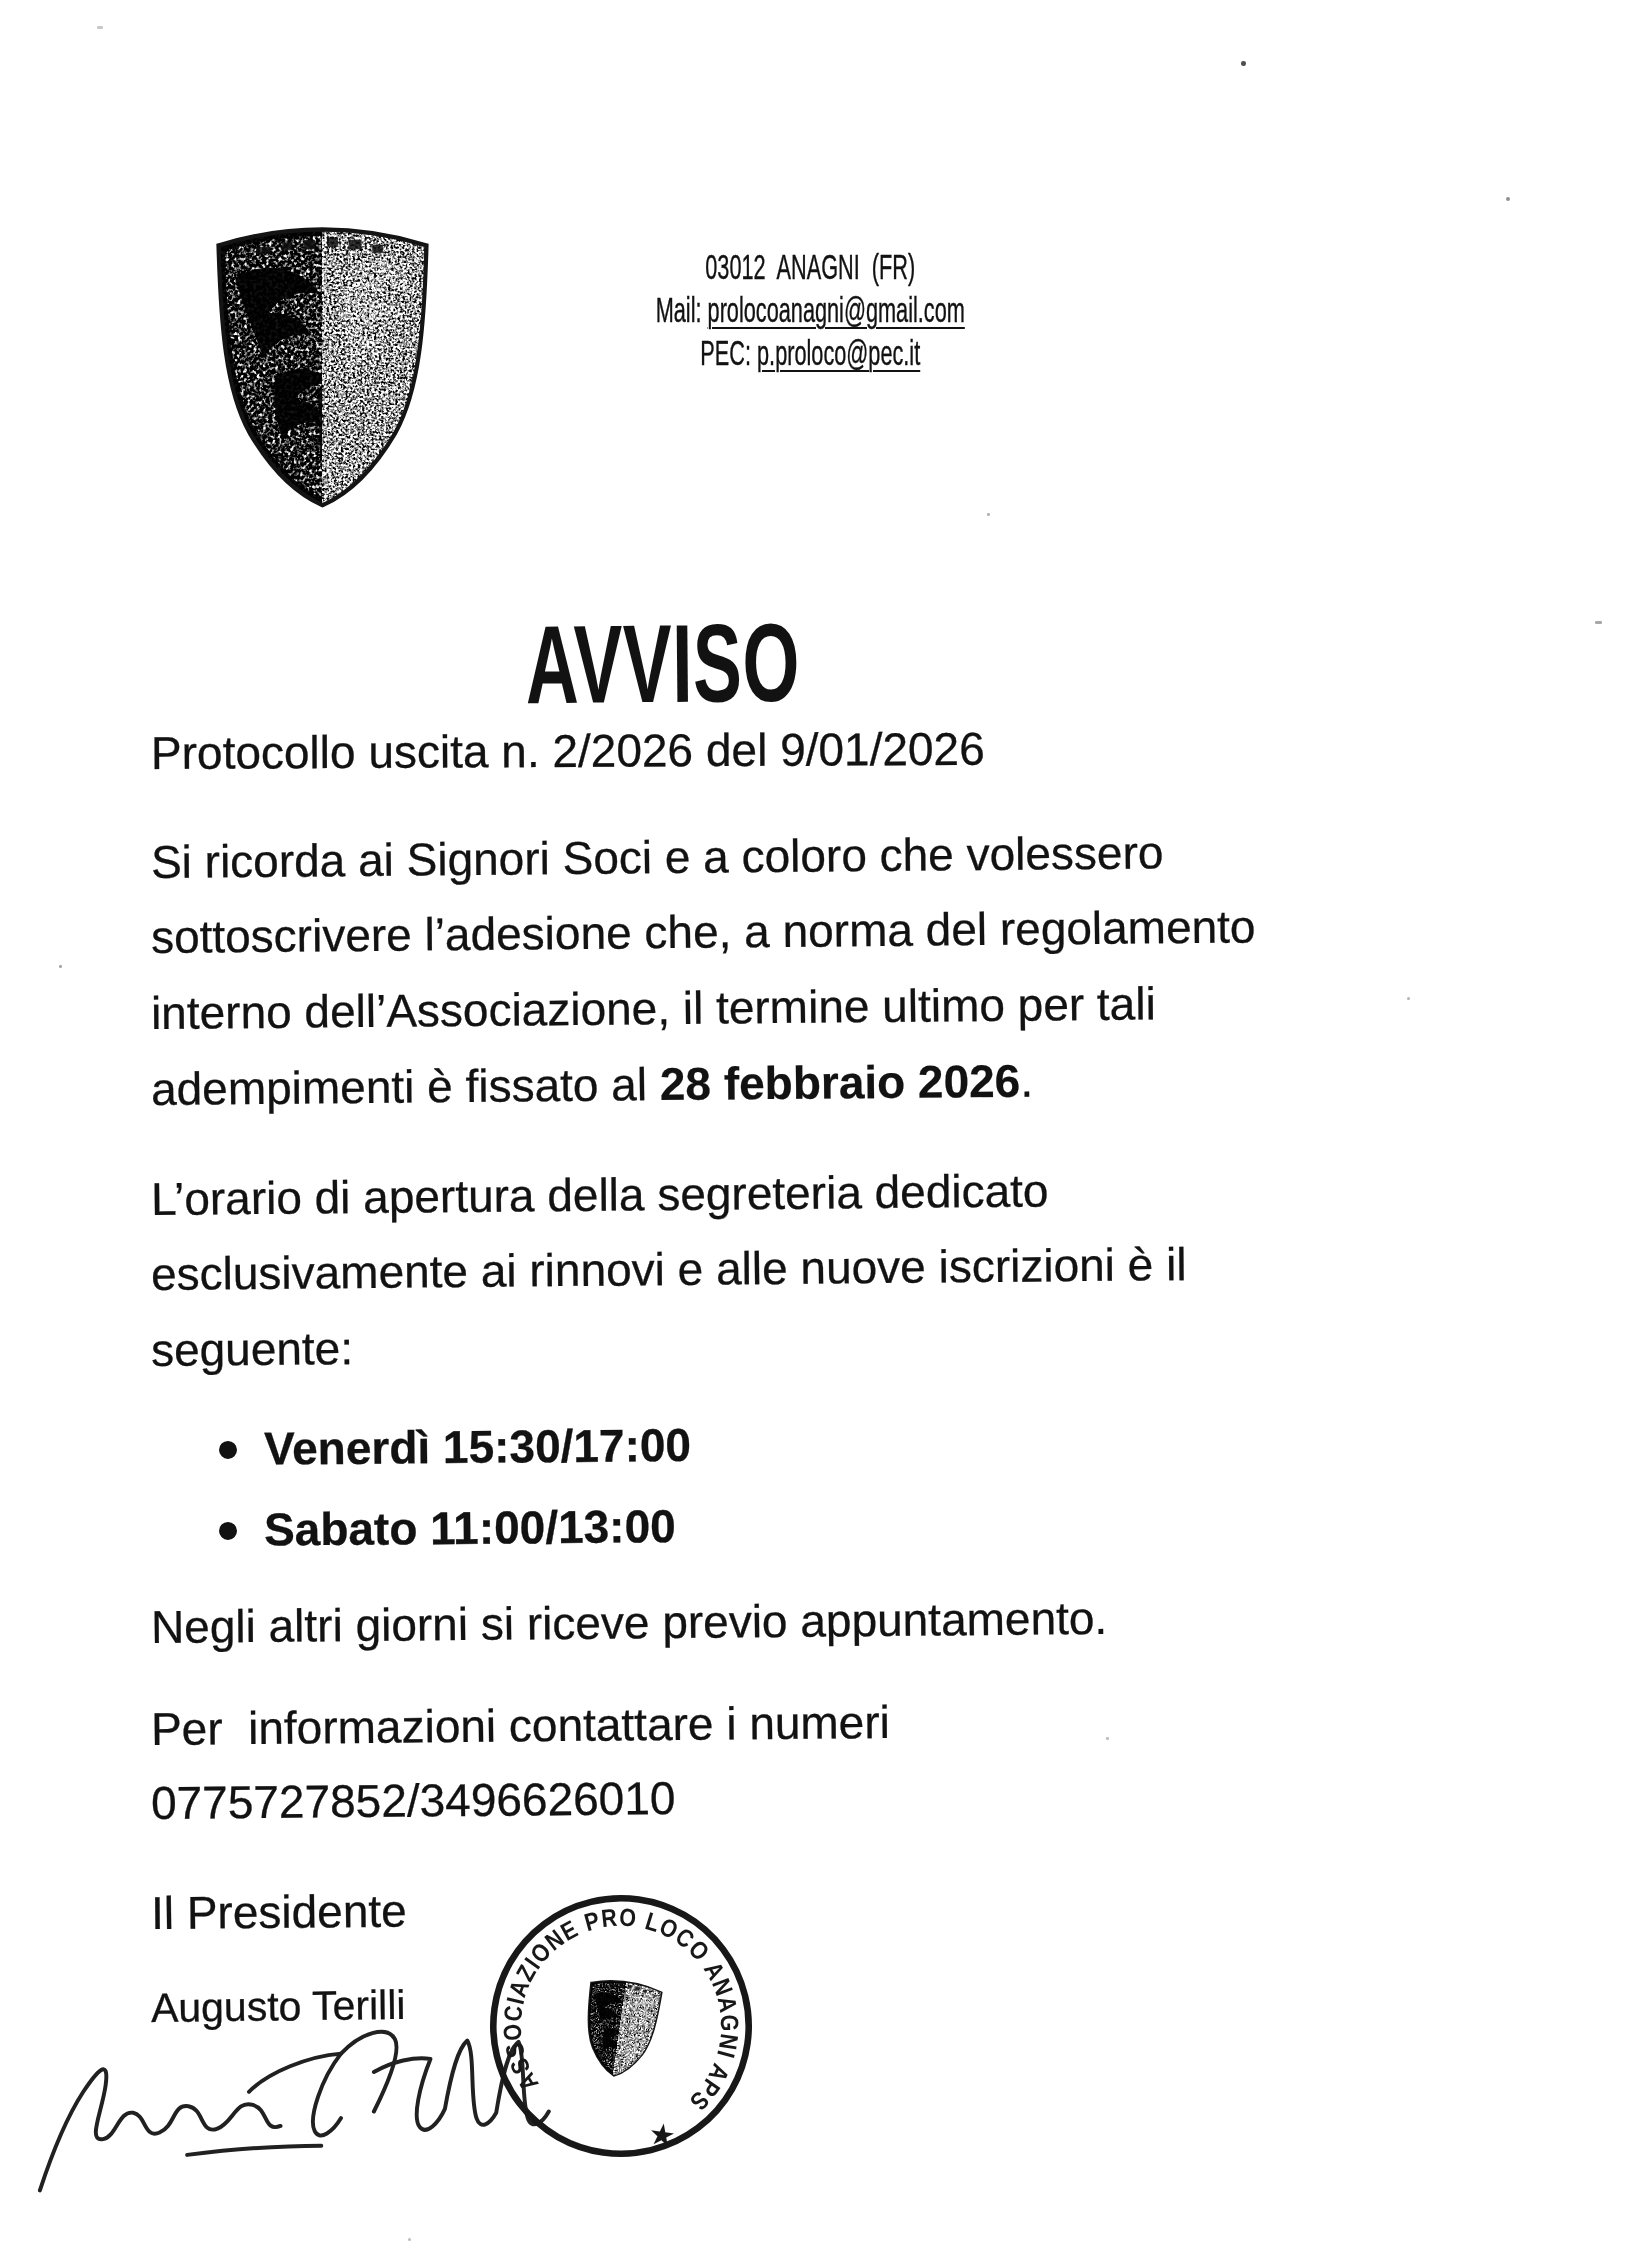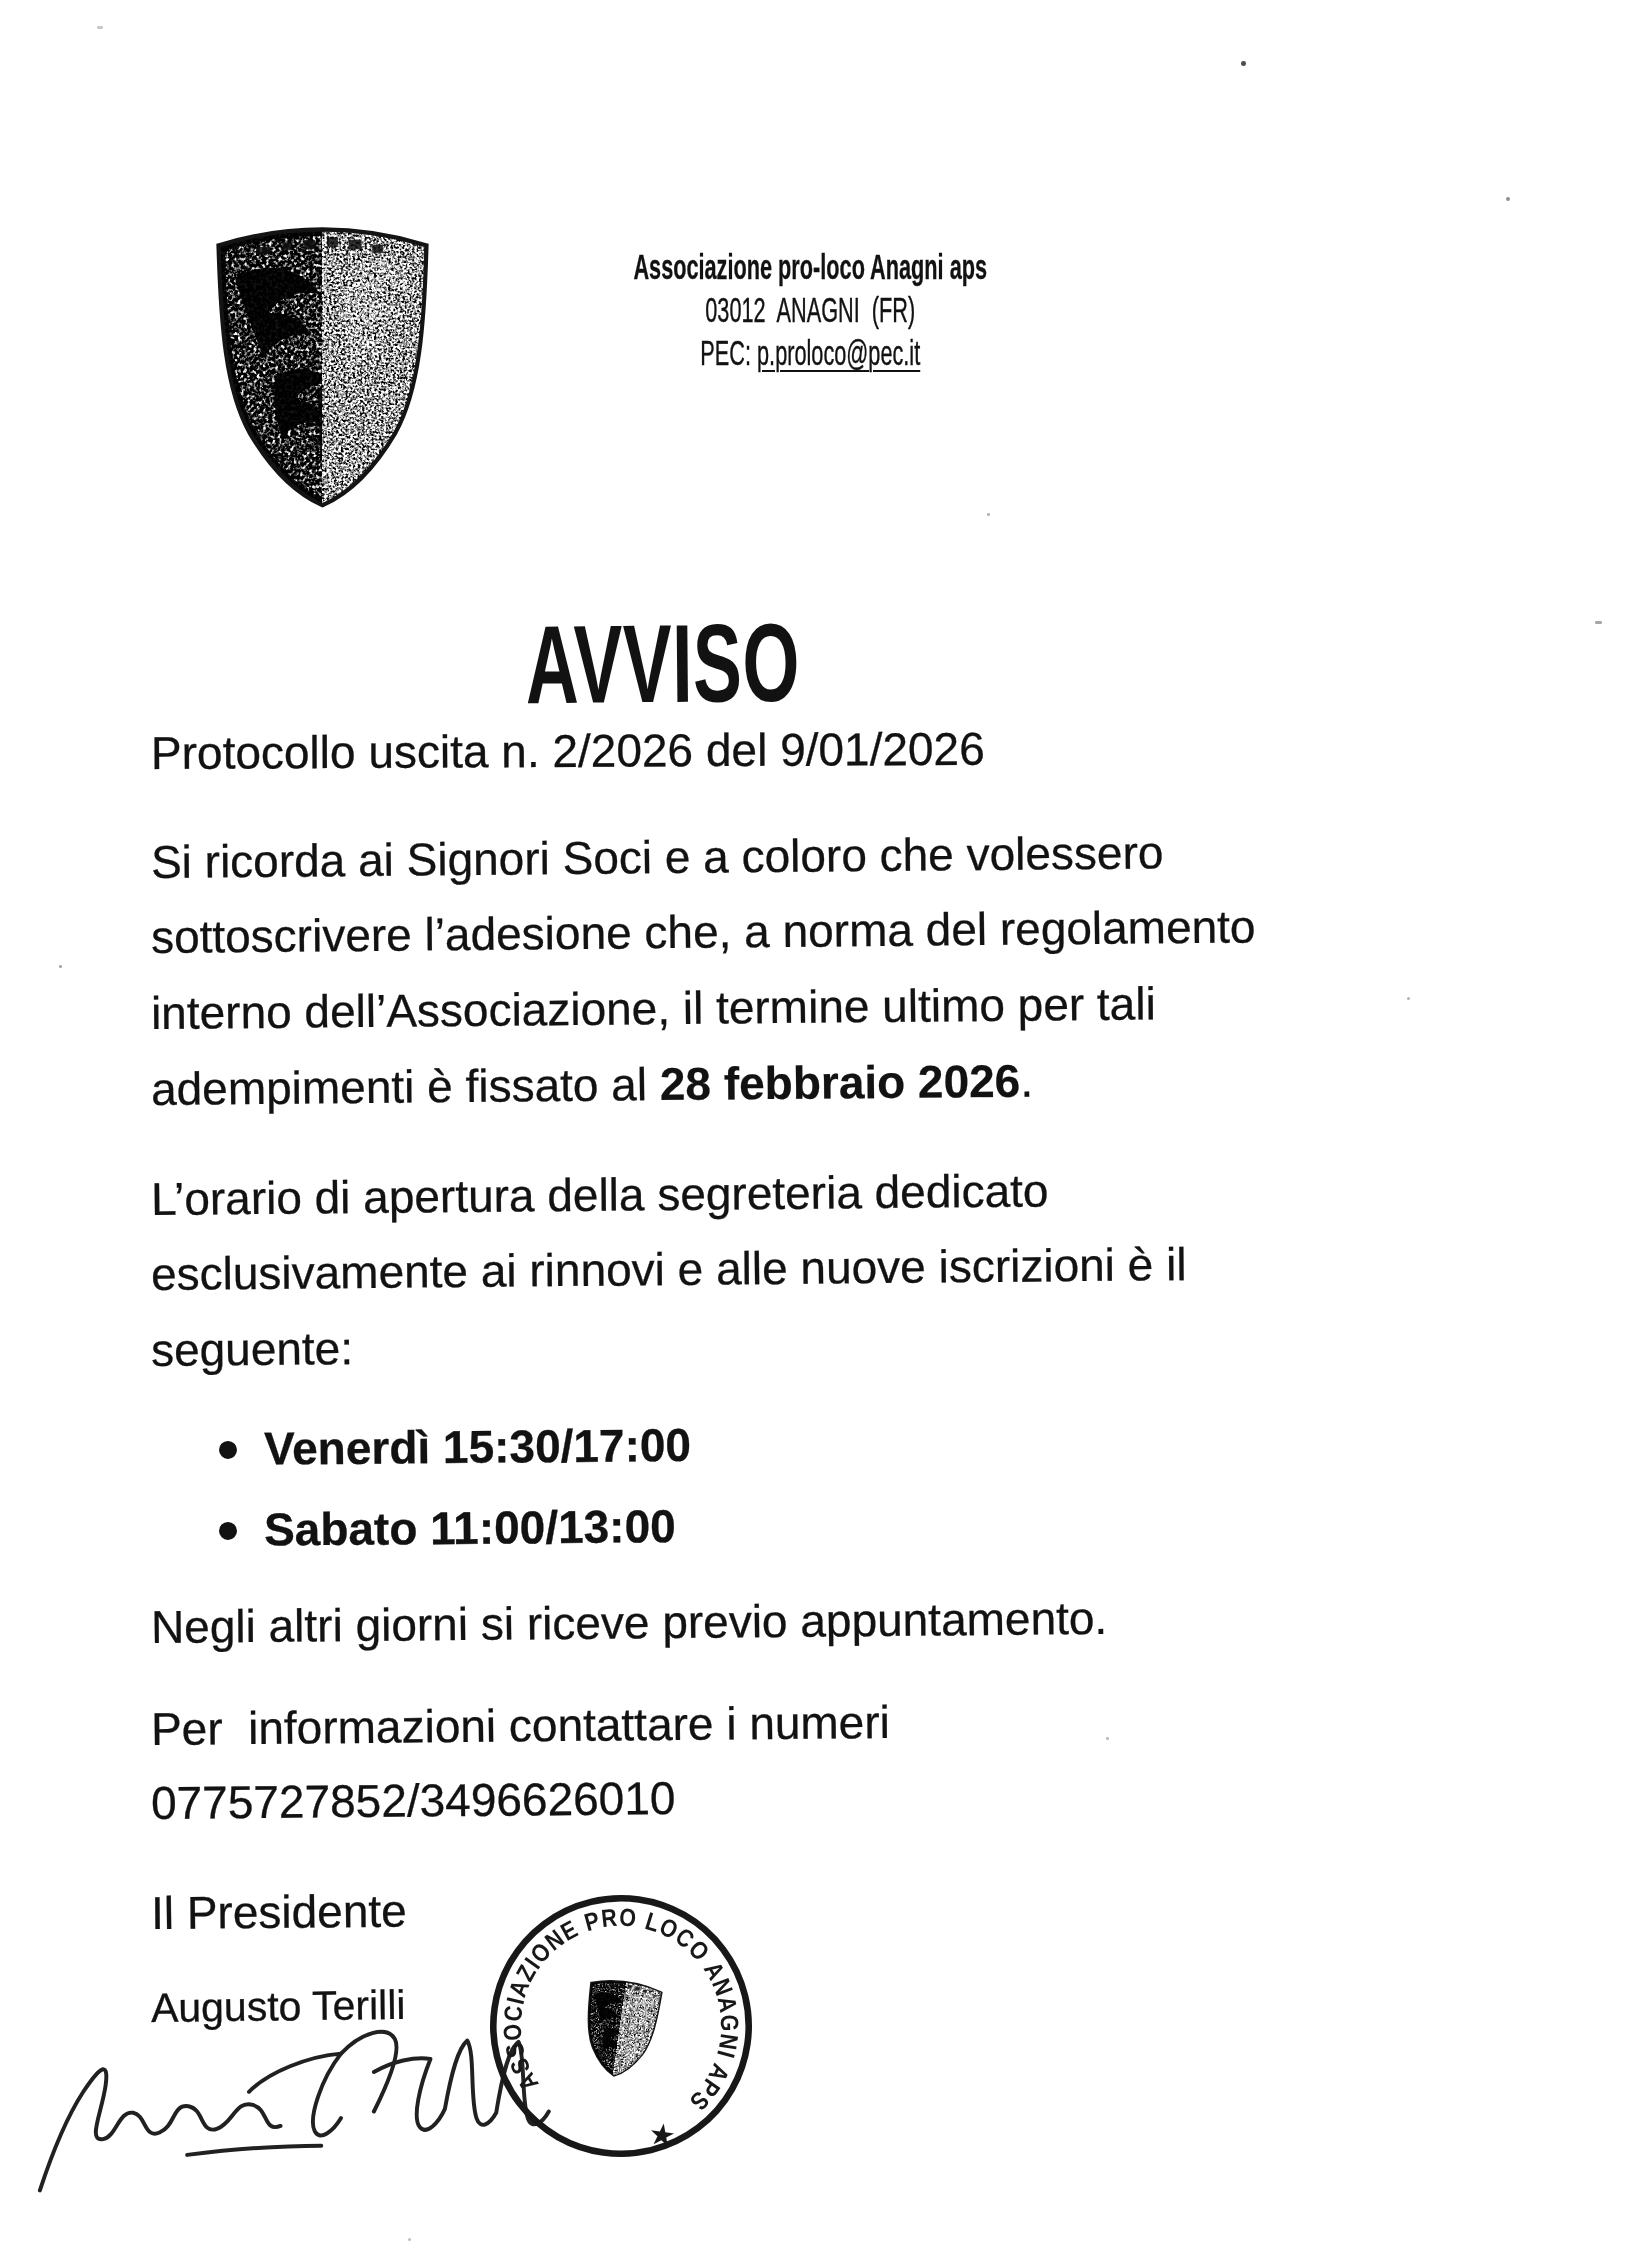--- a/index.html
+++ b/index.html
@@ -80,22 +80,22 @@
         </g>
       </g>
     </defs>
   </svg>
 
   <svg class="logo" viewBox="0 0 200 250">
     <use href="#crest"></use>
   </svg>
 
   <div class="letterhead">
-    <div class="hline b"><span class="sq">Associazione pro-loco Anagni aps</span></div>
     <div class="hline"><span class="sq">03012  ANAGNI  (FR)</span></div>
+    <div class="hline"><span class="sq"><span>Mail: </span><span class="u">prolocoanagni@gmail.com</span></span></div>
     <div class="hline"><span class="sq"><span>PEC: </span><span class="u">p.proloco@pec.it</span></span></div>
   </div>
 
   <div class="title"><span class="sq">AVVISO</span></div>
 
   <div class="bline" style="top:727px;transform:rotate(-0.3deg)">Protocollo uscita n. 2/2026 del 9/01/2026</div>
 
   <div class="bline" style="top:836px">Si ricorda ai Signori Soci e a coloro che volessero</div>
   <div class="bline" style="top:911px">sottoscrivere l’adesione che, a norma del regolamento</div>
   <div class="bline" style="top:987px">interno dell’Associazione, il termine ultimo per tali</div>

